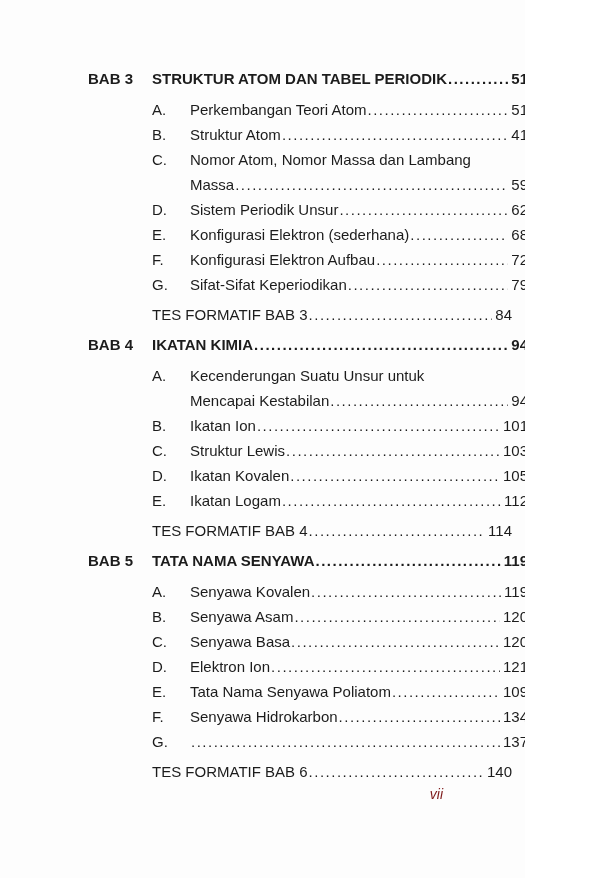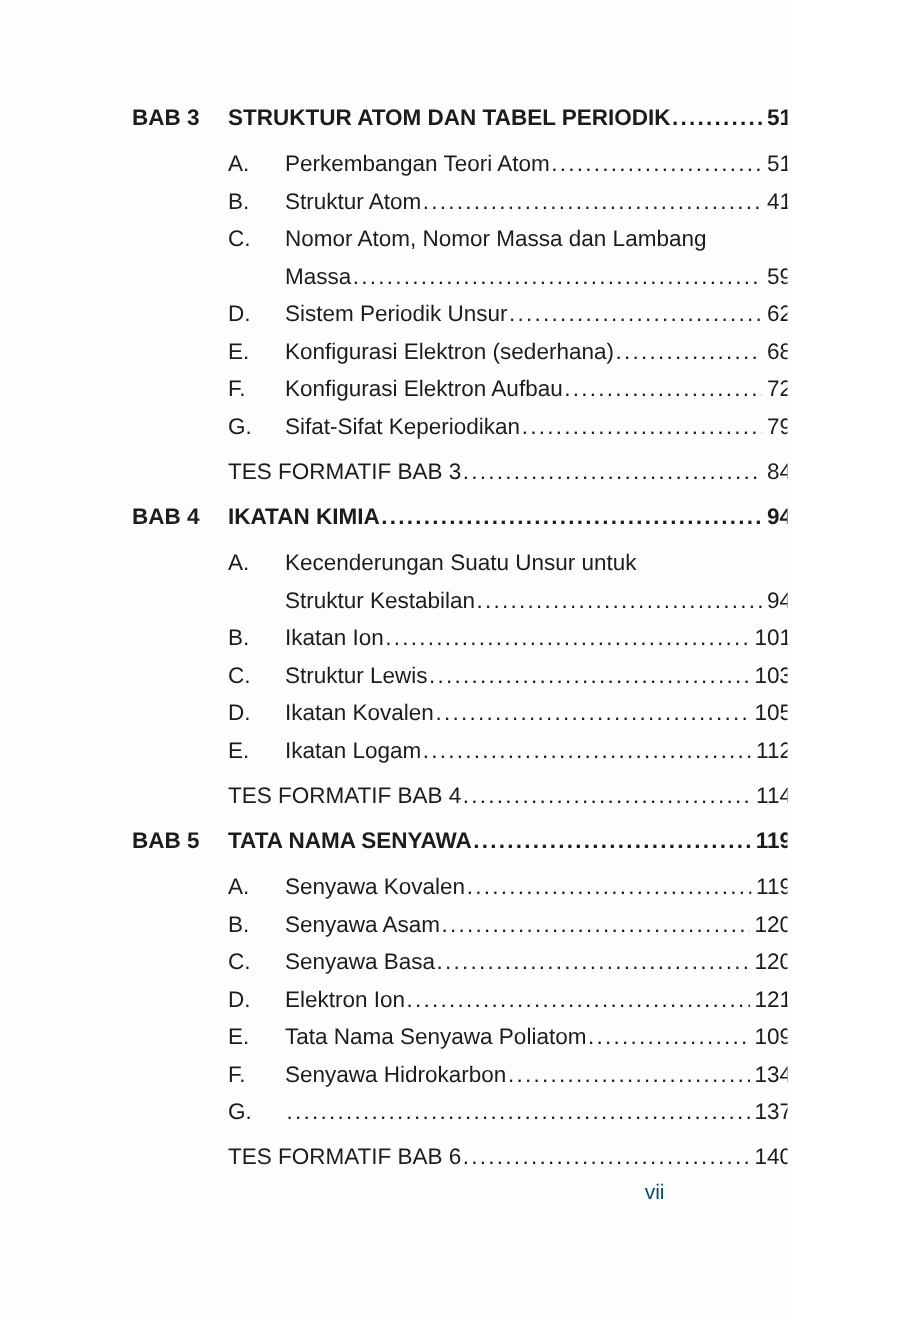--- a/index.html
+++ b/index.html
@@ -59,28 +59,29 @@
   .dots::after {
     content: "......................................................................................................................................";
     letter-spacing: 1.5px;
   }
   .page-num-cell {
     flex-shrink: 0;
   }
   .tes-row {
     display: flex;
     align-items: baseline;
-    margin: 5px 0 5px 64px;
+    margin: 5px 16px 5px 64px;
   }
   .footer {
     position: absolute;
     right: 82px;
     top: 786px;
     font-size: 14px;
-    color: #0c4a6e;
+    color: #7f1d1d;
+    font-style: italic;
   }
 </style>
 </head>
 <body>
 
 <div class="page">
   <main class="toc" id="toc-root">
       <section class="toc-section">
         <div class="chapter-row">
           <span class="chapter-label-cell">BAB 3</span>
@@ -146,21 +147,21 @@
           <span class="row-text">IKATAN KIMIA</span>
           <span class="dots"></span>
           <span class="page-num-cell">94</span>
         </div>
         <div class="item-row">
           <span class="letter-cell">A.</span>
           <span class="row-text">Kecenderungan Suatu Unsur untuk</span>
         </div>
         <div class="item-row">
           <span class="letter-cell"></span>
-          <span class="row-text">Struktur Kestabilan</span>
+          <span class="row-text">Mencapai Kestabilan</span>
           <span class="dots"></span>
           <span class="page-num-cell">94</span>
         </div>
         <div class="item-row">
           <span class="letter-cell">B.</span>
           <span class="row-text">Ikatan Ion</span>
           <span class="dots"></span>
           <span class="page-num-cell">101</span>
         </div>
         <div class="item-row">

